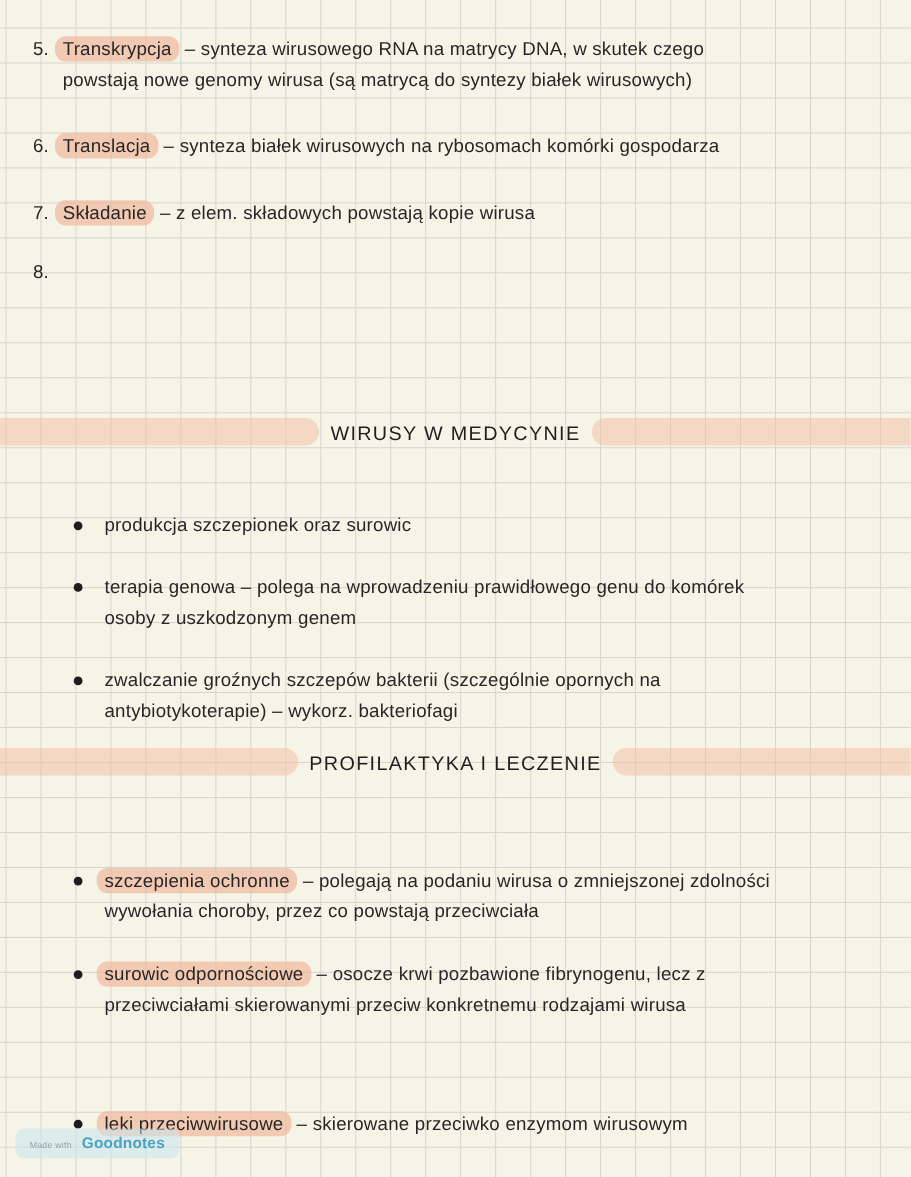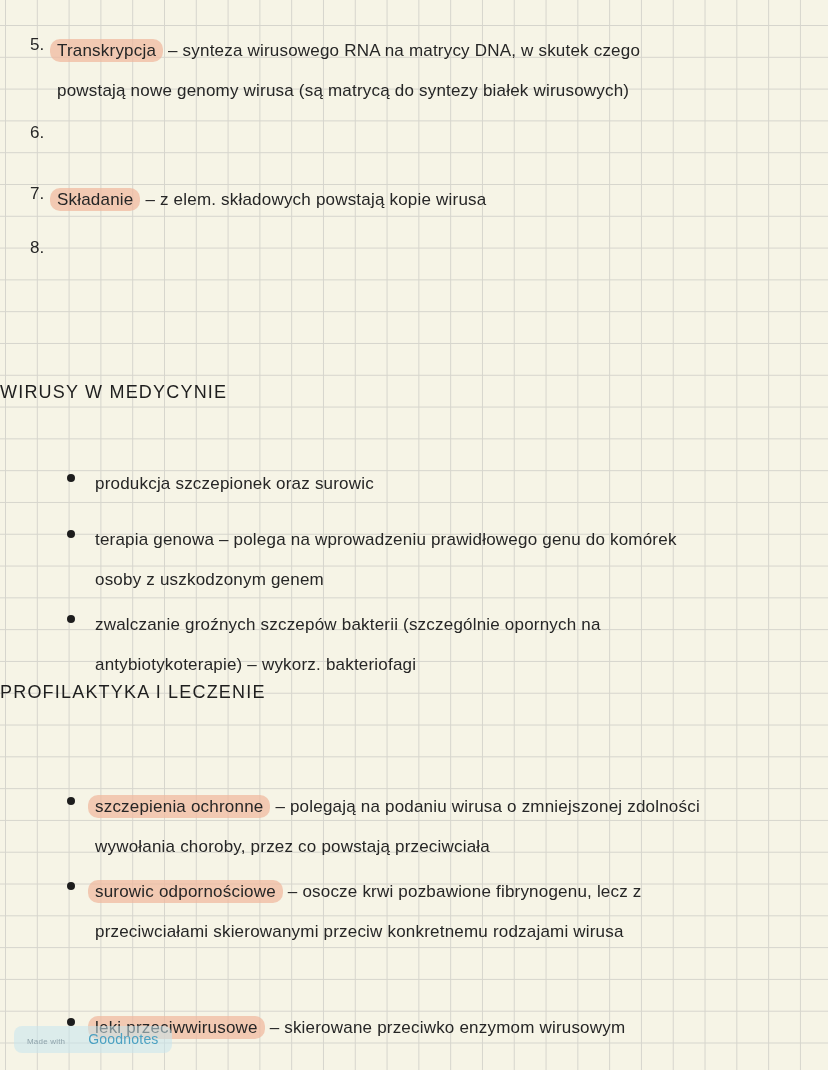--- a/index.html
+++ b/index.html
@@ -14,59 +14,60 @@
       linear-gradient(to bottom, #d6d5cd 1px, transparent 1px);
     background-size:31.8px 31.8px;
     background-position:5px 25px;
     font-family:"Liberation Sans","DejaVu Sans",sans-serif;
     color:#262626;
     overflow:hidden;
   }
   .block{position:absolute;left:0;right:0;}
   .item{display:flex;align-items:flex-start;padding-left:30px;padding-right:30px;}
   .num{flex:0 0 27px;font-size:17px;line-height:28px;}
-  .body{flex:1;font-size:17px;line-height:40px;white-space:pre-line;letter-spacing:.2px;max-width:745px;}
+  .body{flex:1;font-size:17px;line-height:28px;white-space:pre-line;letter-spacing:.2px;max-width:745px;}
   .hl{
     background:rgba(240,185,158,.72);
     border-radius:10px;
     padding:2px 7px;
     margin-left:-7px;
     box-decoration-break:clone;
     -webkit-box-decoration-break:clone;
   }
   .bullet{display:flex;align-items:flex-start;padding-left:67px;}
   .dot{flex:0 0 8px;width:8px;height:8px;border-radius:50%;background:#1d1d1d;margin-top:10px;margin-right:20px;}
-  .header{display:flex;align-items:flex-start;height:26px;flex-direction:column;}
+  .header{display:flex;align-items:flex-end;height:26px;}
   .bar{flex:1;height:25px;background:rgba(242,193,166,.55);}
   .bar-left{border-radius:0 13px 13px 0;margin-right:10px;}
   .bar-right{border-radius:13px 0 0 13px;margin-left:10px;}
   .header .title{font-size:18px;letter-spacing:1.2px;white-space:nowrap;color:#1e1e1e;}
   .watermark{
     position:absolute;left:14px;top:1026px;
-    display:inline-flex;align-items:baseline;gap:23px;
+    display:inline-flex;align-items:baseline;gap:9px;
     background:rgba(198,229,238,.55);
     border-radius:8px;
     padding:5px 13px 6px 13px;
   }
   .wm-small{font-size:8px;color:#8fa3ab;letter-spacing:.2px;}
-  .wm-brand{font-size:14px;font-weight:normal;color:#4ba1c2;letter-spacing:.2px;}
+  .wm-brand{font-size:14px;font-weight:bold;color:#4ba1c2;letter-spacing:.2px;}
 </style>
 </head>
 <body>
 
 <div class="page">
 
   <div class="block item" style="top:31px">
     <span class="num">5.</span>
     <div class="body"><span class="hl">Transkrypcja</span><span> – synteza wirusowego RNA na matrycy DNA, w skutek czego
 powstają nowe genomy wirusa (są matrycą do syntezy białek wirusowych)</span></div>
   </div>
 
   <div class="block item" style="top:119px">
     <span class="num">6.</span>
+    <div class="body"><span class="hl">Translacja</span><span> – synteza białek wirusowych na rybosomach komórki gospodarza</span></div>
   </div>
 
   <div class="block item" style="top:180px">
     <span class="num">7.</span>
     <div class="body"><span class="hl">Składanie</span><span> – z elem. składowych powstają kopie wirusa</span></div>
   </div>
 
   <div class="block item" style="top:234px">
     <span class="num">8.</span>
   </div>

